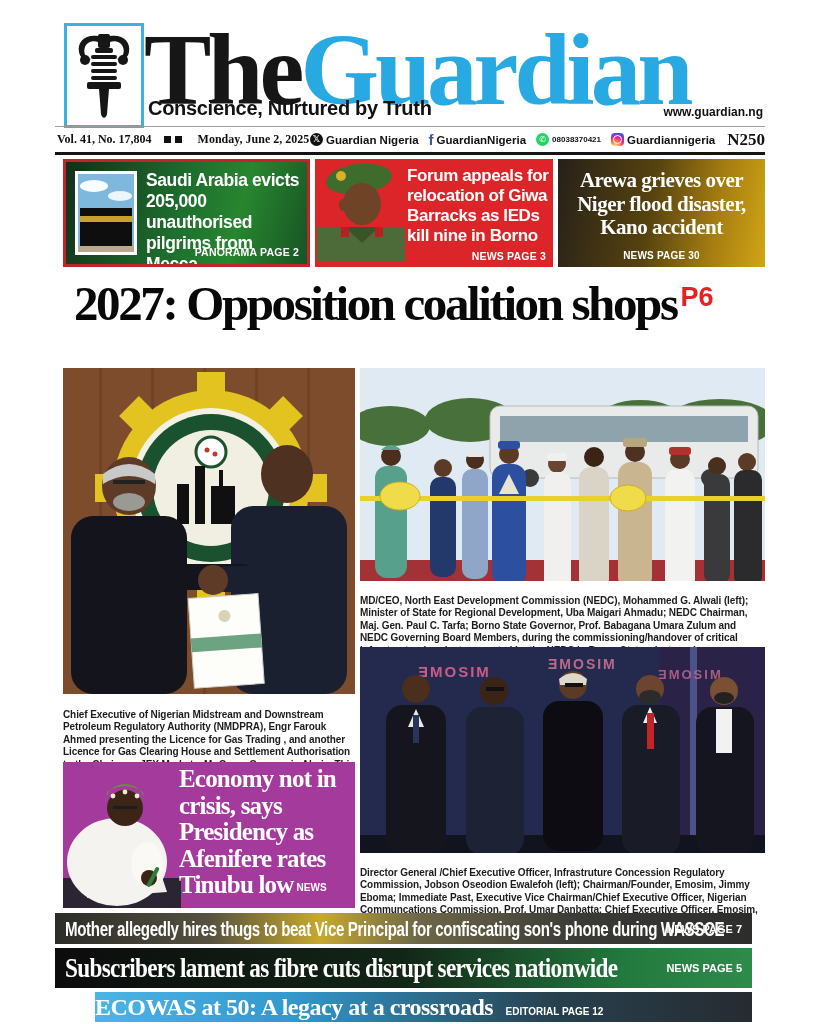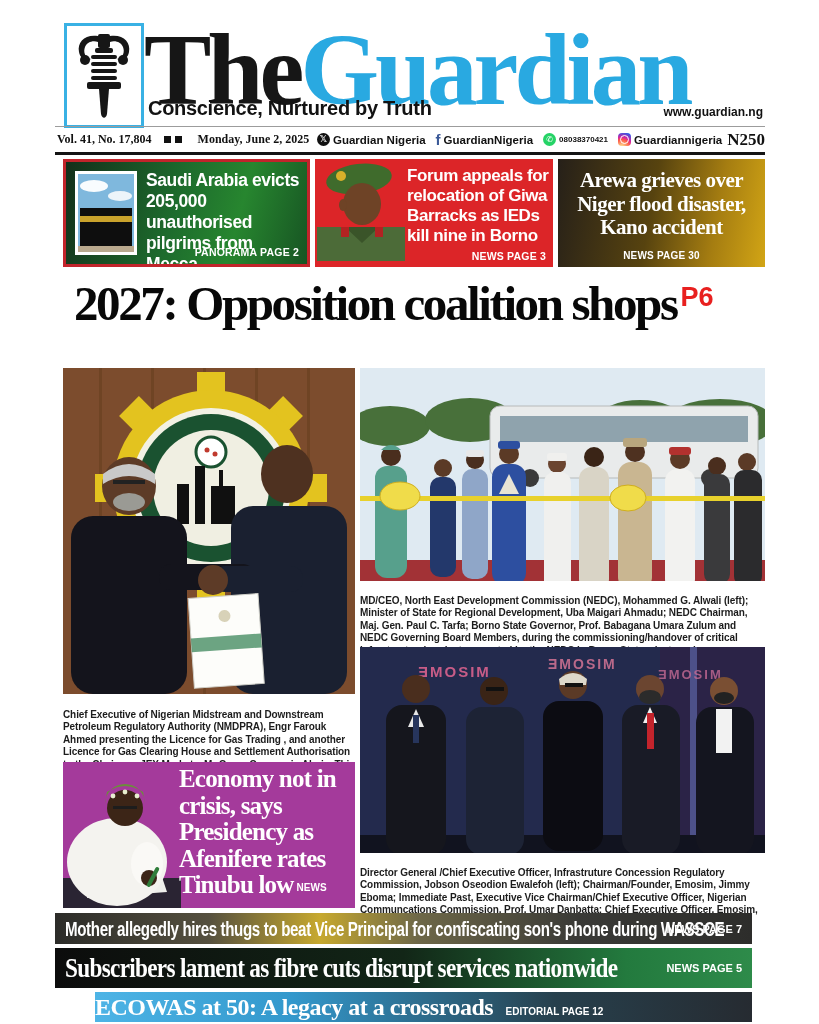--- a/index.html
+++ b/index.html
@@ -23,21 +23,21 @@
   .social{margin-left:auto;display:flex;align-items:center;gap:10px;}
   .soc-item{display:flex;align-items:center;gap:3px;font-weight:700;font-size:11.5px;color:#111;}
   .ic{width:13px;height:13px;border-radius:50%;display:flex;align-items:center;justify-content:center;
       color:#fff;font-size:9px;font-weight:700;line-height:1;}
   .ic-x{background:#111;}
   .ic-fb{color:#3b5998;background:none;width:auto;font-size:15px;border-radius:0;}
   .ic-wa{background:#25d366;font-size:8px;}
   .soc-item.small{font-size:8px;}
   .ic-ig{border-radius:4px;background:radial-gradient(circle at 30% 110%,#fdf497 0%,#fd5949 45%,#d6249f 60%,#285AEB 90%);}
   .ic-ig i{width:7px;height:7px;border:1.5px solid #fff;border-radius:50%;display:block;}
-  .price{font-family:"Liberation Serif","DejaVu Serif",serif;font-weight:700;font-size:17px;color:#111;margin-left:5px;}
+  .price{font-family:"Liberation Serif","DejaVu Serif",serif;font-weight:700;font-size:17px;color:#111;margin-left:12px;}
   
   .teaser{position:absolute;top:159px;height:108px;box-sizing:border-box;overflow:hidden;}
   .teaser h3{margin:0;font-weight:700;color:#fff;}
   .pref{position:absolute;font-weight:700;color:#fff;letter-spacing:0.2px;}
   .teaser1{left:63px;width:247px;border:3px solid #c2242b;
            background:linear-gradient(105deg,#132f1a 0%,#1d6b2d 45%,#27862f 70%,#175423 100%);}
   .teaser1 .kaaba-frame{position:absolute;left:9px;top:9px;width:62px;height:84px;background:#fff;padding:3px;box-sizing:border-box;}
   .teaser1 h3{position:absolute;left:80px;top:8px;width:160px;font-size:17.5px;line-height:1.2;letter-spacing:-0.4px;}
   .teaser1 .pref{right:8px;bottom:6px;font-size:10.5px;}
   .teaser2{left:315px;width:238px;background:#dc2528;}

